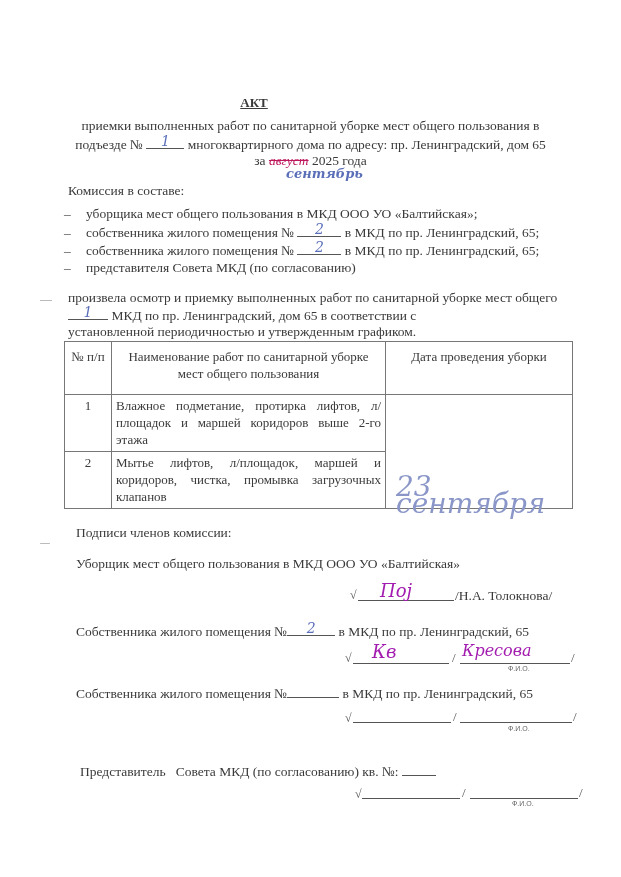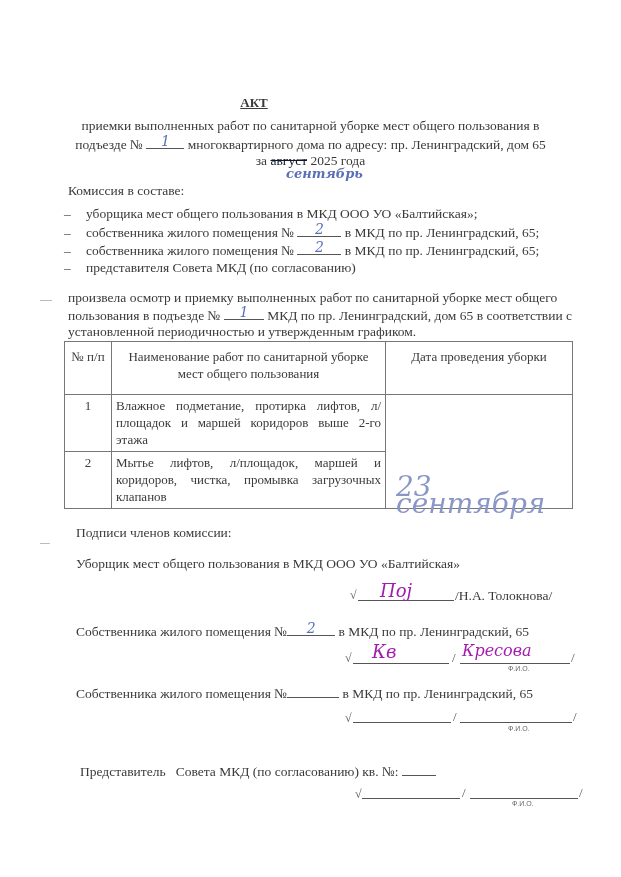--- a/index.html
+++ b/index.html
@@ -7,21 +7,21 @@
     width: 621px; height: 877px; background: #ffffff; position: relative; overflow: hidden;
     font-family: "Liberation Serif", "DejaVu Serif", serif; color: #3a3a3a; font-size: 13.2px;
   }
   .abs { position: absolute; white-space: nowrap; }
   .title { left: 0; width: 508px; top: 95px; text-align: center; font-weight: bold; font-size: 13px; }
   .title span { text-decoration: underline; }
   .center { left: 0; width: 621px; text-align: center; font-size: 13.5px; }
   .ink { color: #5a6fb8; font-family: "DejaVu Serif", serif; font-style: italic; }
   .blank { display: inline-block; border-bottom: 1px solid #555; height: 12px; vertical-align: baseline; position: relative; }
   .blank .ink { position: absolute; left: 0; right: 0; bottom: -1px; text-align: center; font-size: 14px; }
-  .struck { color: #0f172a; text-decoration: line-through; }
+  .struck { color: #be185d; text-decoration: line-through; font-style: italic; }
   .list { left: 64px; font-size: 13.5px; }
   .list .dash { display: inline-block; width: 22px; }
   .para { left: 68px; font-size: 13.5px; }
   table.works {
     position: absolute; left: 64px; top: 341px; width: 509px; border-collapse: collapse; font-size: 13px; color: #3a3a3a;
   }
   table.works td, table.works th { border: 1px solid #777; font-weight: normal; vertical-align: top; padding: 2px 4px; line-height: 17px; }
   table.works th { height: 44px; padding-top: 6px; }
   .c1 { width: 38px; text-align: center; }
   .c2 { width: 265px; text-align: justify; }
@@ -68,21 +68,20 @@
   <span class="blank" style="width:44px"><span class="ink">2</span></span>
   <span>в МКД по пр. Ленинградский, 65;</span>
 </div>
 <div class="abs list" style="top:260px">
   <span class="dash">–</span><span>представителя Совета МКД (по согласованию)</span>
 </div>
 
 <div class="margin-mark" style="left:40px; top:300px;"></div>
 <div class="abs para" style="top:290px">произвела осмотр и приемку выполненных работ по санитарной уборке мест общего</div>
 <div class="abs para" style="top:307px">
-  <span>пользования в подъезде №</span>
   <span class="blank" style="width:40px"><span class="ink">1</span></span>
   <span>МКД по пр. Ленинградский, дом 65 в соответствии с</span>
 </div>
 <div class="abs para" style="top:324px">установленной периодичностью и утвержденным графиком.</div>
 
 <table class="works">
   <tbody>
       <tr>
     <th class="c1">№ п/п</th>
     <th class="c2" style="text-align:center">Наименование работ по санитарной уборке мест общего пользования</th>

